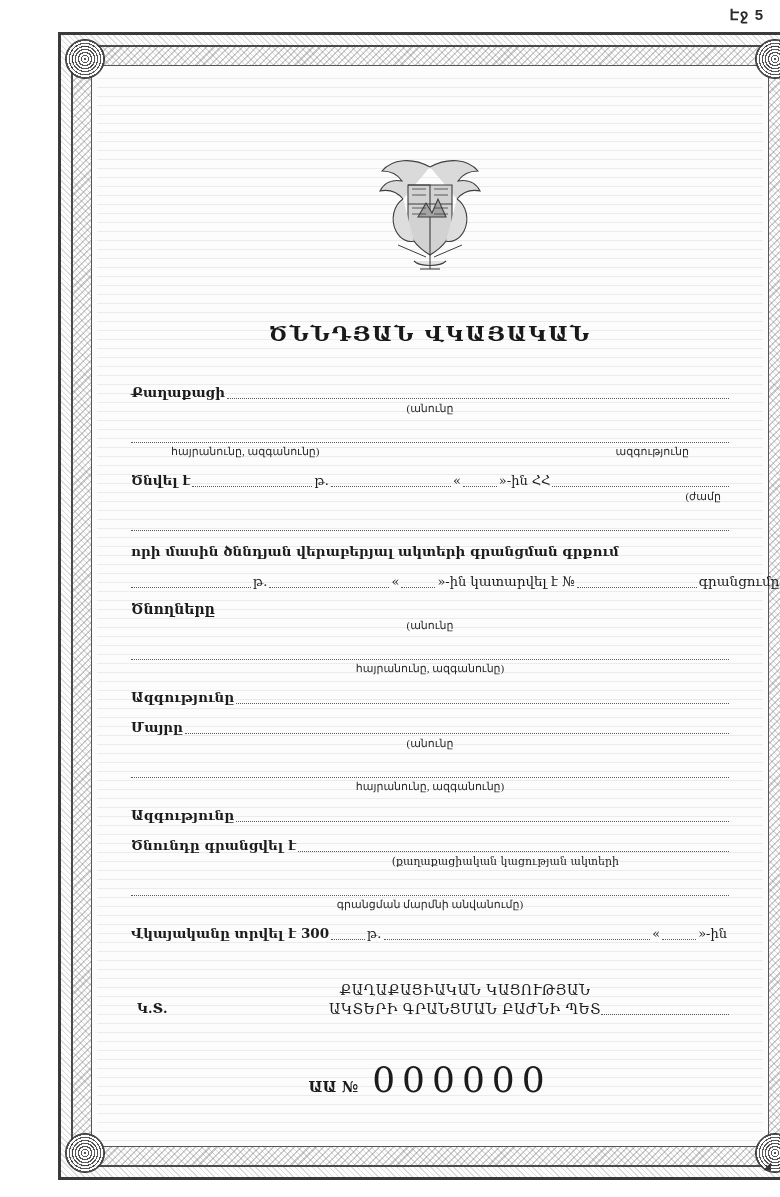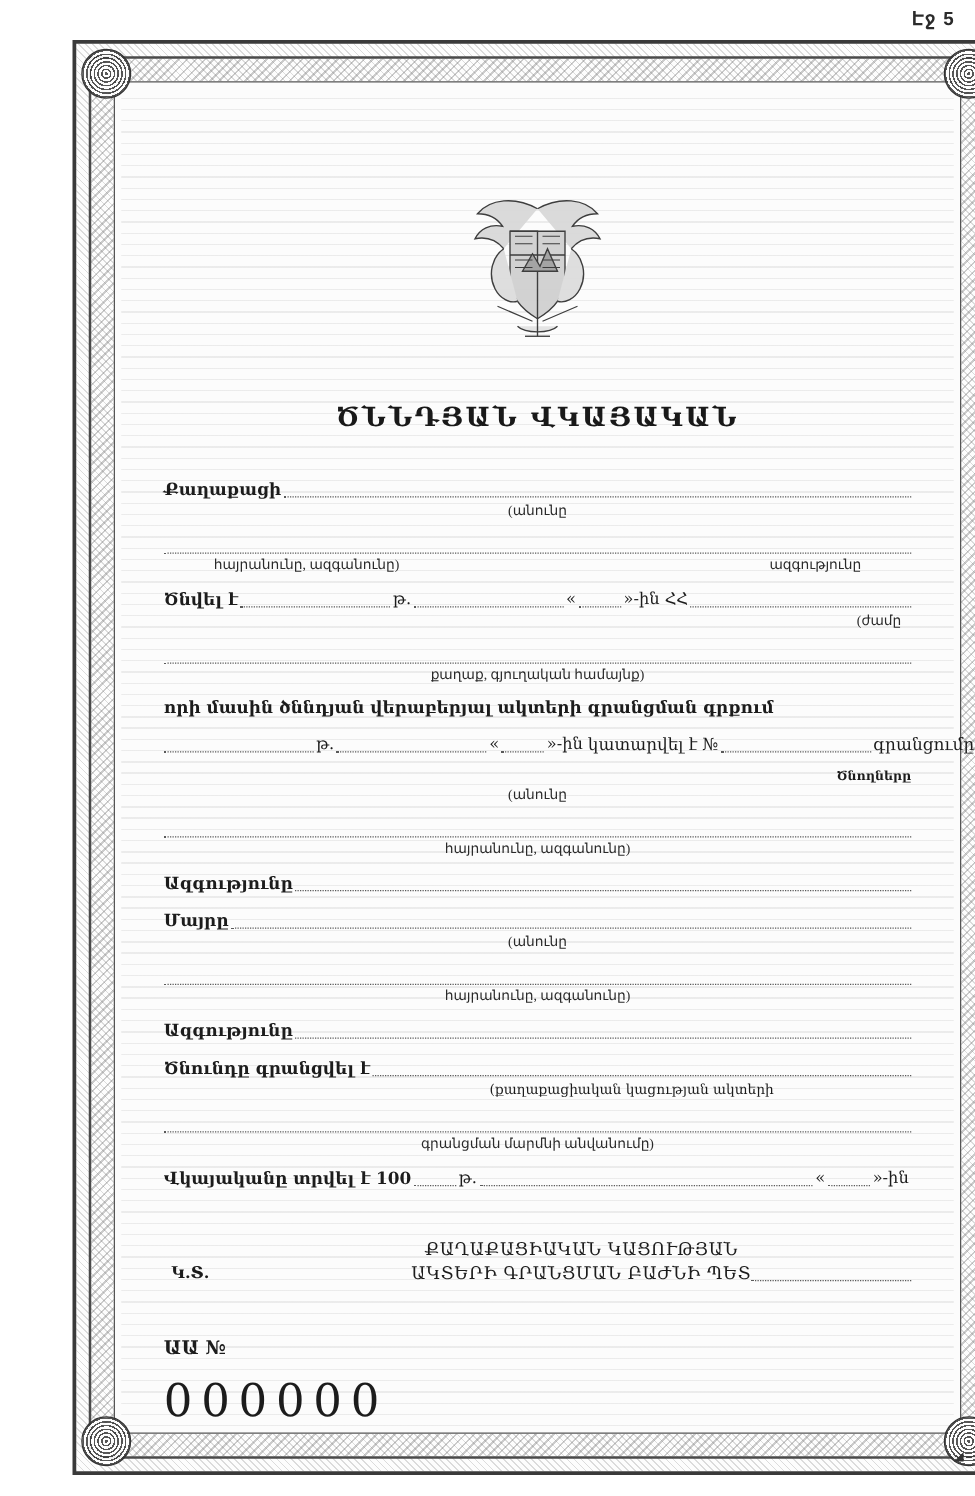--- a/index.html
+++ b/index.html
@@ -120,21 +120,21 @@
   
   .form {
     margin-top: 38px;
     padding: 0 14px;
     font-family: "DejaVu Serif", serif;
     font-size: 13.5px;
     color: #1c1c1c;
   }
   .row {
     display: flex;
-    align-items: flex-start;
+    align-items: center;
     margin-top: 14px;
     white-space: nowrap;
   }
   .row .lbl {
     font-weight: bold;
     font-size: 13.5px;
     flex: 0 0 auto;
     padding-right: 2px;
   }
   .row .lbl.thin { font-weight: normal; }
@@ -162,23 +162,23 @@
     text-align: right;
     padding-right: 8px;
   }
   .center-line {
     text-align: left;
     font-weight: bold;
     font-size: 13.5px;
     margin-top: 12px;
   }
   .center-sub {
-    text-align: right;
-    font-weight: bold;
-    font-size: 10px;
+    text-align: left;
+    font-weight: bold;
+    font-size: 14px;
     margin-top: 12px;
   }
   .note-right {
     text-align: right;
     font-size: 11px;
     margin-top: 2px;
     padding-right: 110px;
   }
 
   
@@ -212,21 +212,20 @@
     padding-left: 470px;
   }
 
   
   .serial {
     margin-top: 44px;
     display: flex;
     justify-content: center;
     align-items: baseline;
     gap: 14px;
-    flex-direction: column;
   }
   .serial-prefix {
     font-family: "DejaVu Serif", serif;
     font-weight: bold;
     font-size: 15px;
   }
   .serial-number {
     font-family: "DejaVu Serif", serif;
     font-size: 36px;
     letter-spacing: 7px;
@@ -311,21 +310,20 @@
         <span class="dots tiny"></span>
         <span class="sep">»-ին</span>
         <span class="sep">ՀՀ</span>
         <span class="dots"></span>
       </div>
       <div class="hint right">(ժամը</div>
 
       <div class="row">
         <span class="dots"></span>
       </div>
-      <div class="hint">քաղաք, գյուղական համայնք)</div>
 
       <div class="center-line">որի մասին ծննդյան վերաբերյալ ակտերի գրանցման գրքում</div>
 
       <div class="row">
         <span class="dots mid"></span>
         <span class="sep">թ.</span>
         <span class="dots mid"></span>
         <span class="sep">«</span>
         <span class="dots tiny"></span>
         <span class="sep">»-ին</span>
@@ -370,21 +368,21 @@
         <span class="dots"></span>
       </div>
       <div class="note-right">(քաղաքացիական կացության ակտերի</div>
 
       <div class="row">
         <span class="dots"></span>
       </div>
       <div class="hint">գրանցման մարմնի անվանումը)</div>
 
       <div class="row">
-        <span class="lbl">Վկայականը տրվել է 100</span>
+        <span class="lbl">Վկայականը տրվել է 300</span>
         <span class="dots tiny"></span>
         <span class="sep">թ.</span>
         <span class="dots"></span>
         <span class="sep">«</span>
         <span class="dots tiny"></span>
         <span class="sep">»-ին</span>
       </div>
 
       <div class="sig-block">
         <div class="sig-stamp">Կ.Տ.</div>

